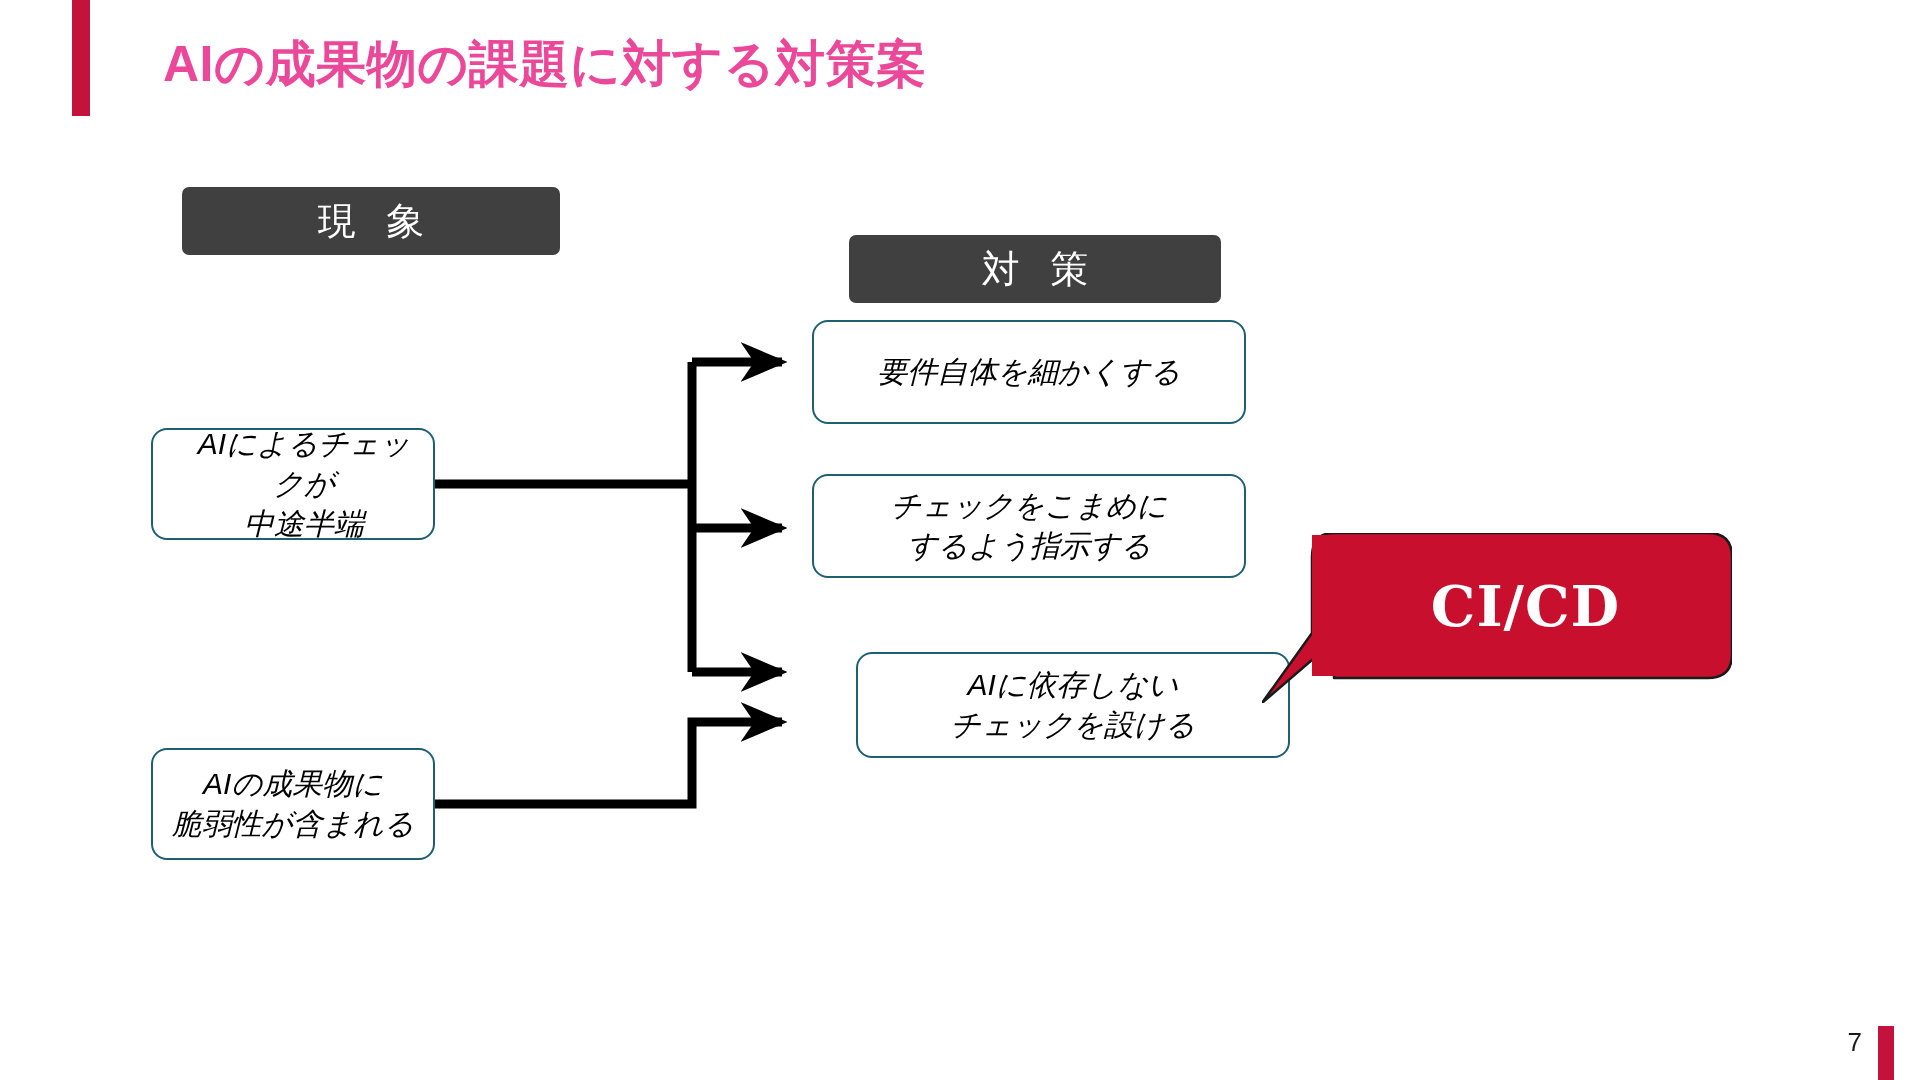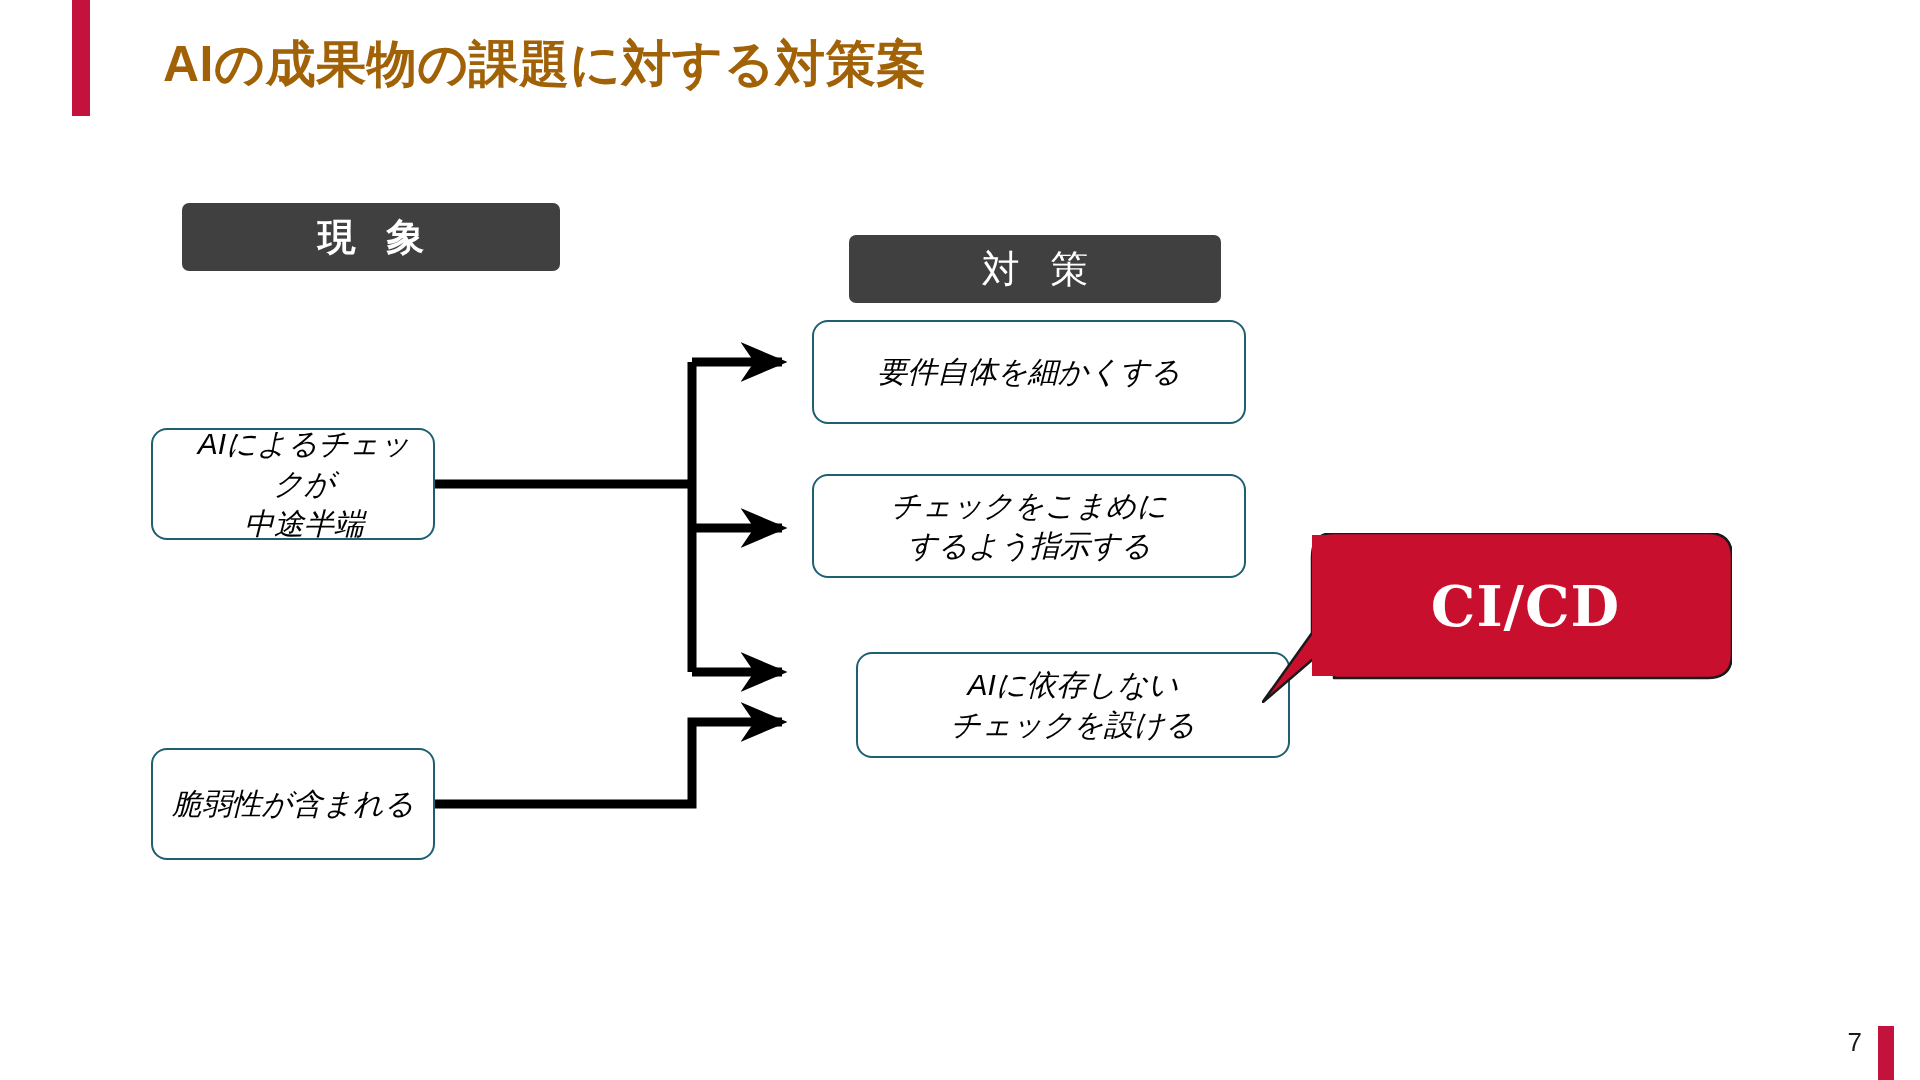--- a/index.html
+++ b/index.html
@@ -29,41 +29,41 @@
     height: 116px;
     background: #C3123C;
   }
   .slide-title {
     position: absolute;
     left: 163px;
     top: 36px;
     font-size: 50px;
     font-weight: bold;
     letter-spacing: 0.5px;
-    color: #a16207;
+    color: #ec4899;
     white-space: nowrap;
     line-height: 1.15;
   }
 
   
   .col-header {
     position: absolute;
     background: #404040;
     color: #ffffff;
     border-radius: 7px;
     display: flex;
     align-items: center;
     justify-content: center;
     font-size: 38px;
     letter-spacing: 10px;
     text-indent: 10px;
     font-weight: 400;
     height: 68px;
   }
-  #header-phenomenon { left: 182px; top: 203px; width: 378px; font-weight: bold; }
+  #header-phenomenon { left: 182px; top: 187px; width: 378px; }
   #header-countermeasure { left: 849px; top: 203px; width: 372px; margin-top: 32px; }
 
   
   .flow-box {
     position: absolute;
     background: #ffffff;
     border: 2.5px solid #1F5F72;
     border-radius: 16px;
     display: flex;
     align-items: center;
@@ -173,20 +173,21 @@
 
   <div id="phen-1" class="flow-box">
     <div>
       <span class="line">AIによるチェックが</span>
       <span class="line">中途半端</span>
     </div>
   </div>
 
   <div id="phen-2" class="flow-box">
     <div>
+      <span class="line">AIの成果物に</span>
       <span class="line">脆弱性が含まれる</span>
     </div>
   </div>
 
   <div id="meas-1" class="flow-box">
     <div>
       <span class="line">要件自体を細かくする</span>
     </div>
   </div>
 

